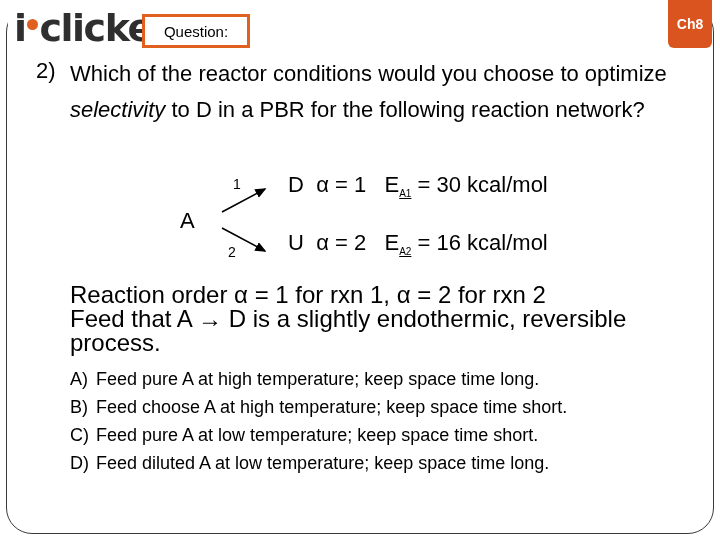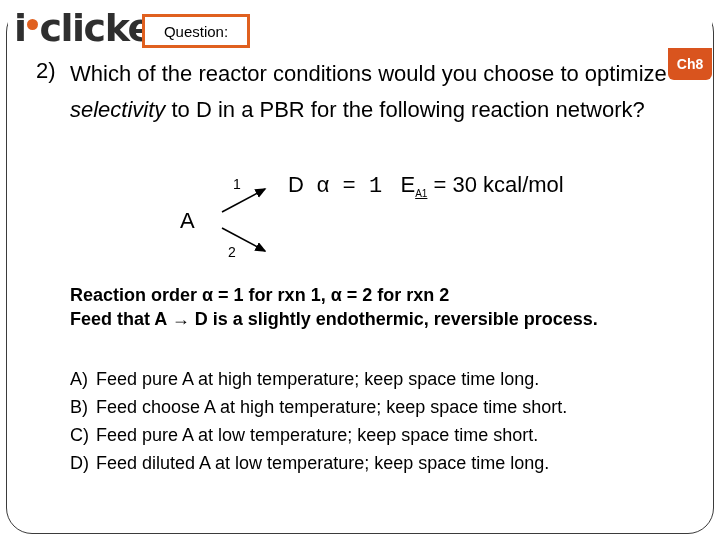--- a/index.html
+++ b/index.html
@@ -82,31 +82,30 @@
     font-size: 15px;
     color: #000;
     font-family: "Liberation Sans", sans-serif;
   }
   
   .chapter-badge {
     position: absolute;
     right: 8px;
     top: 0px;
     width: 44px;
-    height: 32px;
+    height: 48px;
     background: #d9541e;
     border-bottom-left-radius: 6px;
     border-bottom-right-radius: 6px;
     display: flex;
     align-items: center;
     justify-content: center;
     color: #ffffff;
     font-size: 14px;
     font-weight: bold;
-    margin-top: 48px;
   }
   
   .q-number {
     position: absolute;
     left: 36px;
     top: 56px;
     font-size: 22px;
     line-height: 30px;
   }
   .q-text {
@@ -163,31 +162,30 @@
     left: 118px;
     top: 58px;
     font-size: 22px;
     white-space: nowrap;
   }
   .sub {
     font-size: 10px;
     vertical-align: sub;
     text-decoration: underline;
   }
-  .alpha { font-family: Liberation Mono, monospace; }
+  .alpha { font-family: Liberation Sans, sans-serif; }
 
   
   .notes {
     position: absolute;
     left: 70px;
     top: 283px;
     width: 620px;
-    font-size: 18px;
+    font-size: 24px;
     line-height: 24px;
-    font-weight: bold;
   }
 
   
   .choices {
     position: absolute;
     left: 70px;
     top: 366px;
     width: 620px;
     font-size: 18px;
     line-height: 26px;
@@ -246,20 +244,25 @@
     <div class="A">A</div>
     <div class="lbl1">1</div>
     <div class="lbl2">2</div>
 
     <div class="row-top">
       <span>D</span>&nbsp;
       <span class="alpha">α = 1</span>&nbsp;&nbsp;
       <span>E</span><span class="sub">A1</span><span> = 30 kcal/mol</span>
     </div>
 
+    <div class="row-bot">
+      <span>U</span>&nbsp;
+      <span class="alpha">α = 2</span>&nbsp;&nbsp;
+      <span>E</span><span class="sub">A2</span><span> = 16 kcal/mol</span>
+    </div>
   </div>
 
   <div class="notes">
     <div>Reaction order α = 1 for rxn 1, α = 2 for rxn 2</div>
     <div>Feed that A → D is a slightly endothermic, reversible process.</div>
   </div>
 
   <div class="choices">
     <div class="choice">
       <span class="tag">A)</span>

